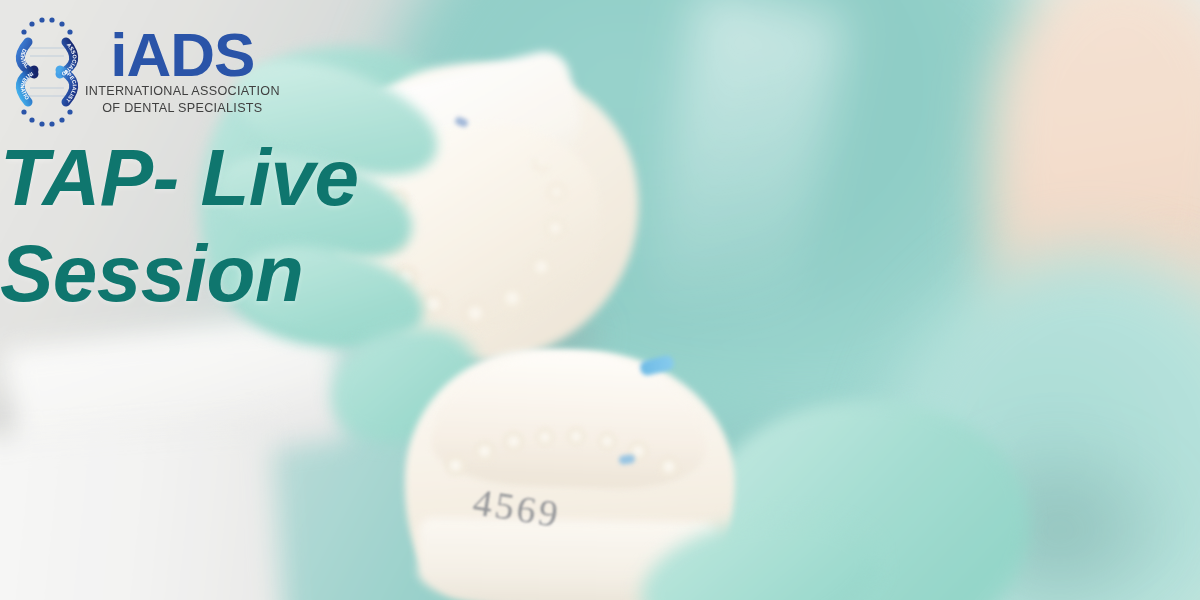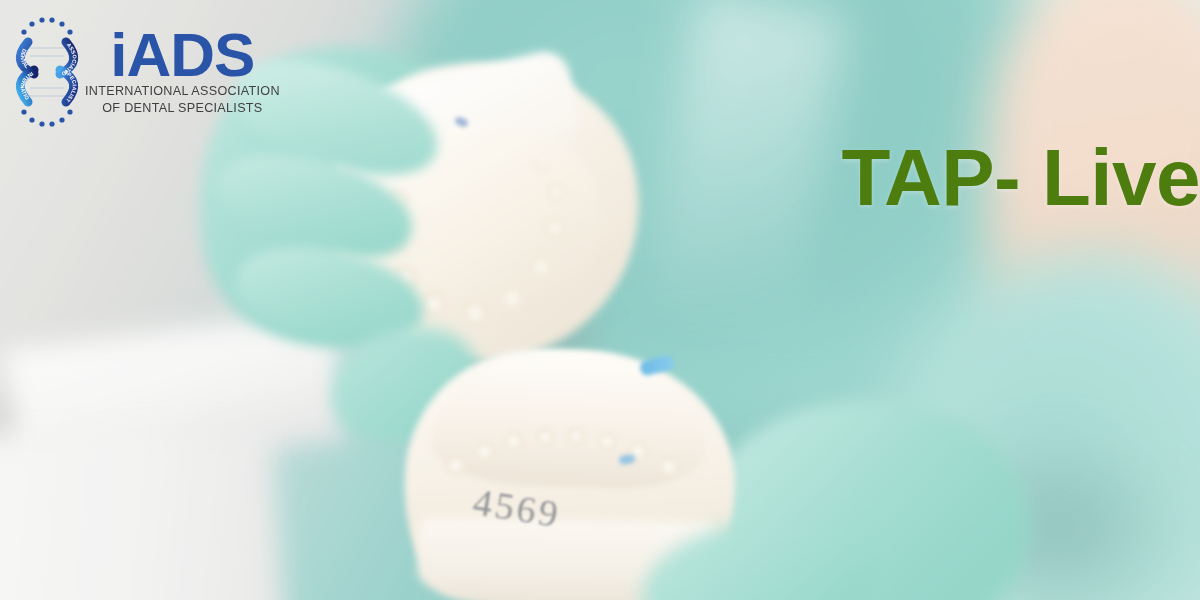--- a/index.html
+++ b/index.html
@@ -378,28 +378,29 @@
     line-height: 1.28;
     white-space: nowrap;
   }
 
   
   .headline {
     position: absolute;
     left: 0;
     top: 130px;
     width: 1200px;
-    text-align: right;
-    color: #4d7c0f;
+    text-align: left;
+    color: #0f766e;
     font-family: "Liberation Sans", sans-serif;
     font-weight: bold;
     font-size: 80px;
     line-height: 1.2;
     letter-spacing: -0.5px;
     text-shadow: 0 2px 5px rgba(255,255,255,0.28);
+    font-style: italic;
   }
   .headline .line { display: block; }
 </style>
 </head>
 <body>
 
 <div id="banner">
 
   <div class="photo-layer">
     <div class="photo-layer bg-base"></div>
@@ -509,15 +510,16 @@
 
     <div class="logo-words">
       <div class="logo-iads">iADS</div>
       <div class="logo-sub1">INTERNATIONAL ASSOCIATION</div>
       <div class="logo-sub2">OF DENTAL SPECIALISTS</div>
     </div>
   </div>
 
   <div class="headline">
     <span class="line">TAP- Live</span>
+    <span class="line">Session</span>
   </div>
 
 </div>
 
 </body></html>

